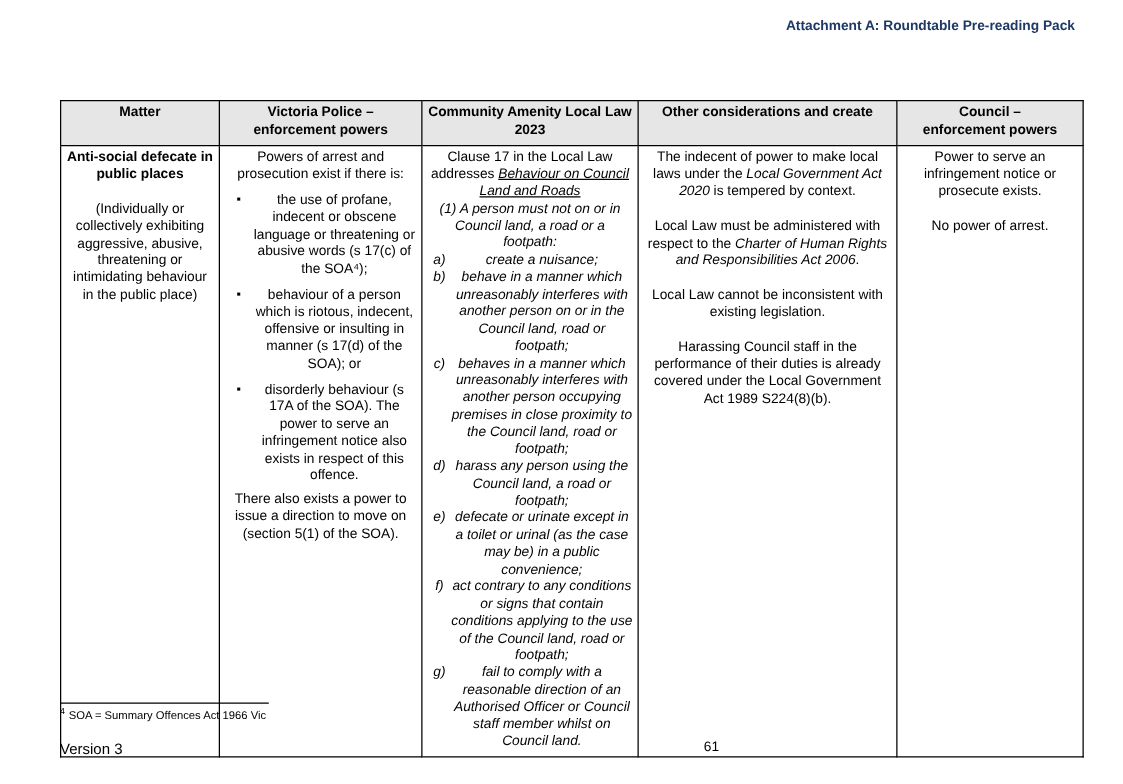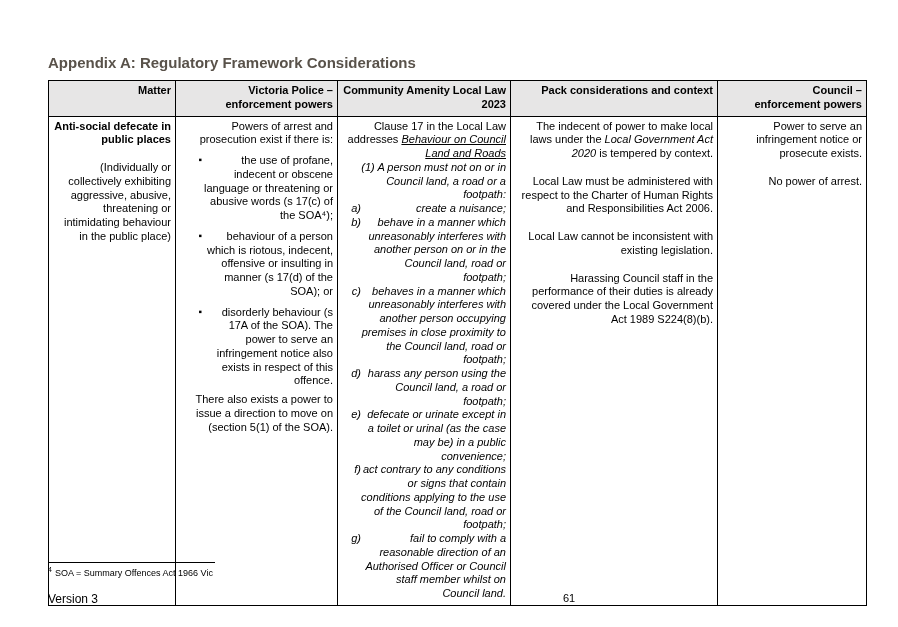--- a/index.html
+++ b/index.html
@@ -37,21 +37,21 @@
     width: 818px;
     border-collapse: collapse;
     table-layout: fixed;
   }
   .main-table th, .main-table td {
     border: 1px solid #000000;
     vertical-align: top;
     font-size: 11px;
     line-height: 1.25;
     padding: 3px 4px 4px 4px;
-    text-align: right;
+    text-align: center;
   }
   .main-table th {
     background: #e7e6e6;
     font-weight: bold;
     white-space: pre-line;
   }
   thead tr { height: 28px; }
   tbody tr { height: 410px; }
   .main-table p { margin: 0; }
   .gap-after { margin-bottom: 14px !important; }
@@ -95,39 +95,41 @@
     left: 563px;
     top: 592px;
     font-size: 11px;
   }
 </style>
 </head>
 <body>
 
 <div class="page">
 
-
-  <h1 class="title">Appendix A: Regulatory Framework Considerations</h1>
+  <div class="doc-header">
+    <span>Attachment A: Roundtable Pre-reading Pack</span>
+  </div>
+
 
   <table class="main-table">
     <colgroup>
       <col style="width:127px">
       <col style="width:162px">
       <col style="width:173px">
       <col style="width:207px">
       <col style="width:149px">
     </colgroup>
     <thead>
       <tr>
         <th>Matter</th>
         <th>Victoria Police –
 enforcement powers</th>
         <th>Community Amenity Local Law
 2023</th>
-        <th>Pack considerations and context</th>
+        <th>Other considerations and create</th>
         <th>Council –
 enforcement powers</th>
       </tr>
     </thead>
     <tbody>
       <tr>
         <td>
           <p class="gap-after" style="font-weight:bold">Anti-social defecate in public places</p>
           <p>(Individually or collectively exhibiting aggressive, abusive, threatening or intimidating behaviour in the public place)</p>
         </td>
@@ -179,21 +181,21 @@
               </div>
               <div class="li">
                 <span class="marker">g)</span>
                 <span class="li-text">fail to comply with a reasonable direction of an Authorised Officer or Council staff member whilst on Council land.</span>
               </div>
             </div>
         </td>
         <td>
           <div class="paras">
               <p><span>The indecent of power to make local laws under the </span><span style="font-style: italic;">Local Government Act 2020</span><span> is tempered by context.</span></p>
-              <p><span>Local Law must be administered with respect to the </span><span style="">Charter of Human Rights and Responsibilities Act 2006</span><span>.</span></p>
+              <p><span>Local Law must be administered with respect to the </span><span style="font-style: italic;">Charter of Human Rights and Responsibilities Act 2006</span><span>.</span></p>
               <p><span>Local Law cannot be inconsistent with existing legislation.</span></p>
               <p><span>Harassing Council staff in the performance of their duties is already covered under the Local Government Act 1989 S224(8)(b).</span></p>
             </div>
         </td>
         <td>
           <div class="paras">
               <p><span>Power to serve an infringement notice or prosecute exists.</span></p>
               <p><span>No power of arrest.</span></p>
             </div>
         </td>

